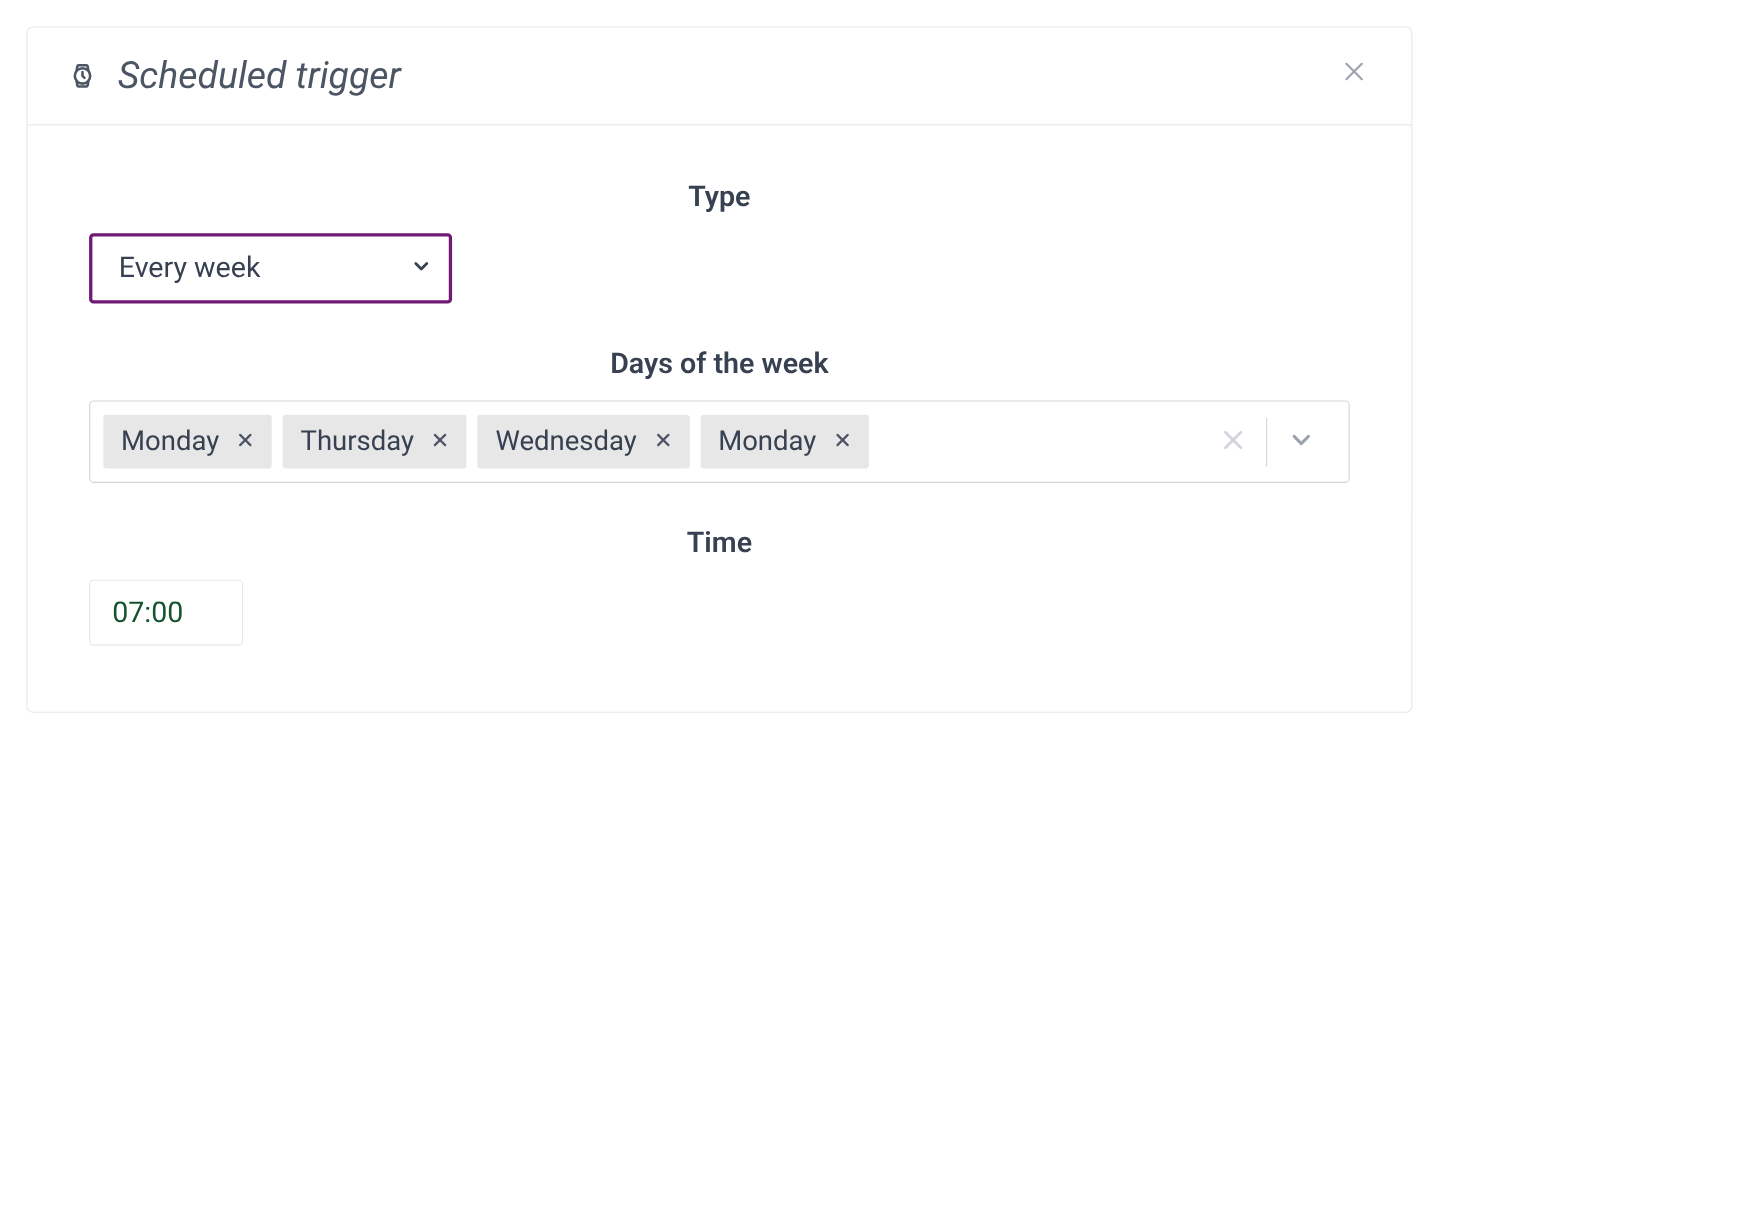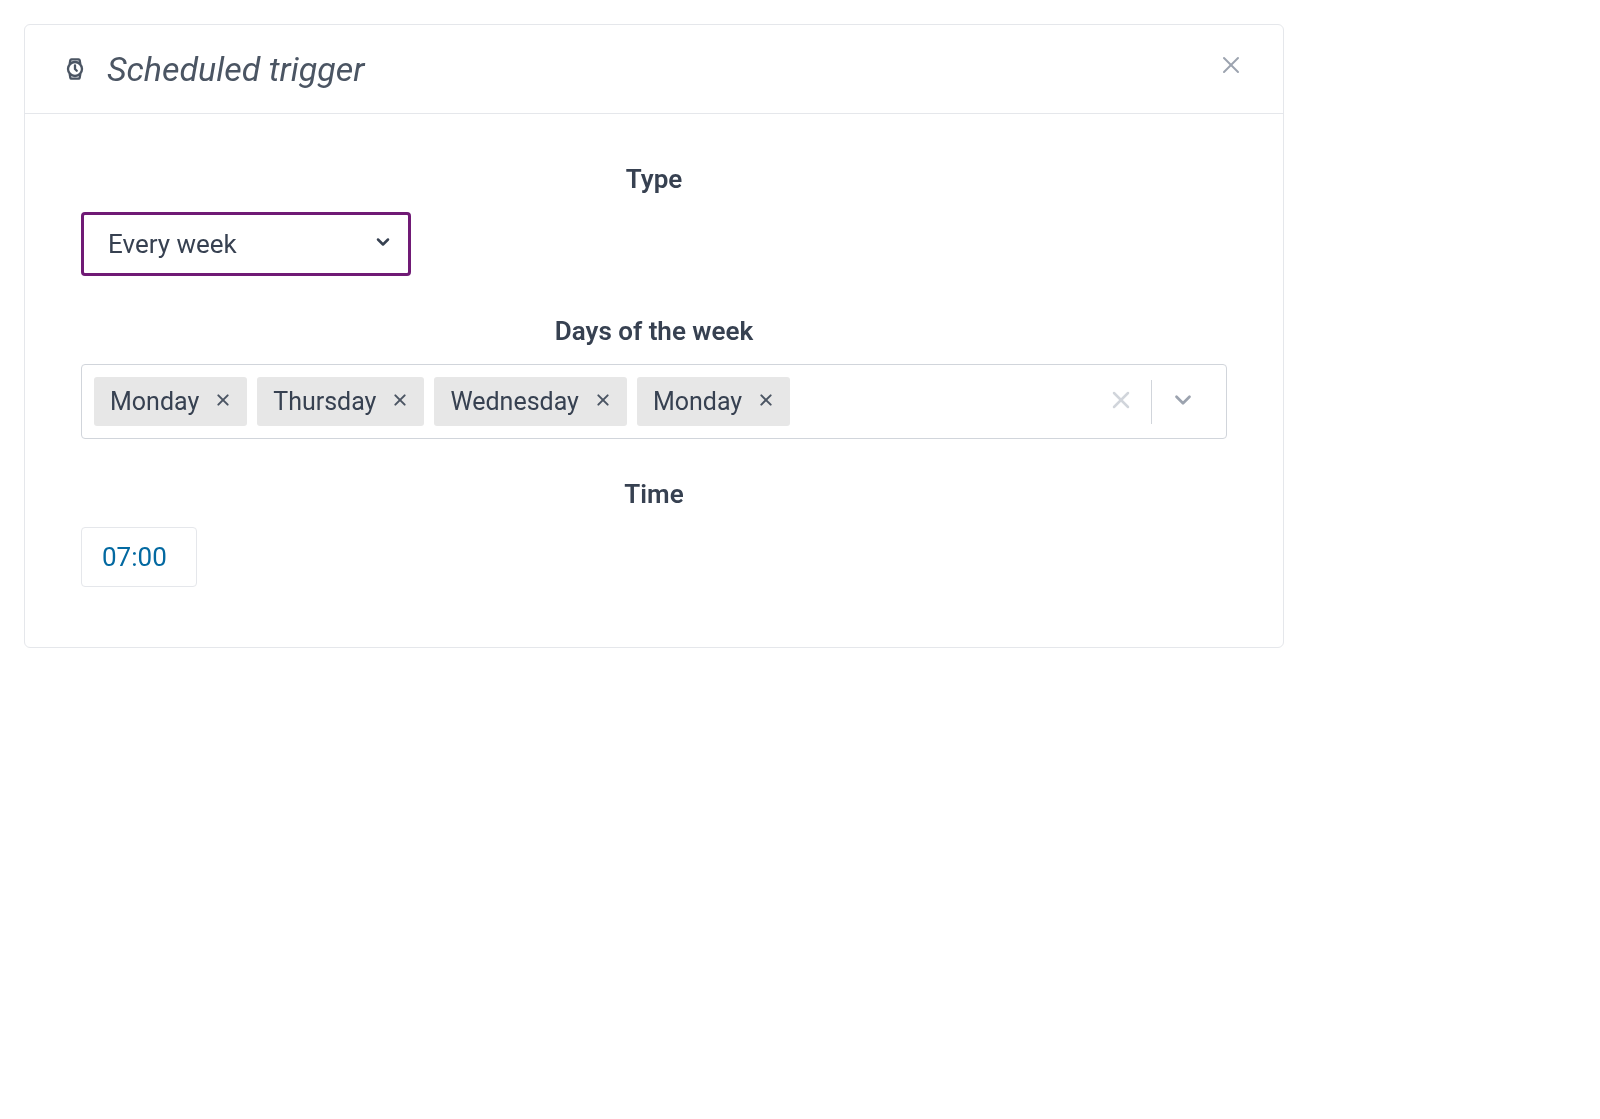--- a/index.html
+++ b/index.html
@@ -178,23 +178,23 @@
     .ms-toggle svg {
       width: 26px;
       height: 26px;
     }
     .time-input {
       border: 1px solid #e5e7eb;
       border-radius: 4px;
       background: #ffffff;
       padding: 14px 20px;
       font-size: 26px;
-      color: #0369a1;
+      color: #14532d;
       font-family: inherit;
-      width: 116px;
+      width: 140px;
       font-variant-numeric: tabular-nums;
     }
   </style>
 </head>
 <body>
 
 <div class="panel">
   <div class="panel-header">
     <div class="header-left">
       <span class="watch-icon">

